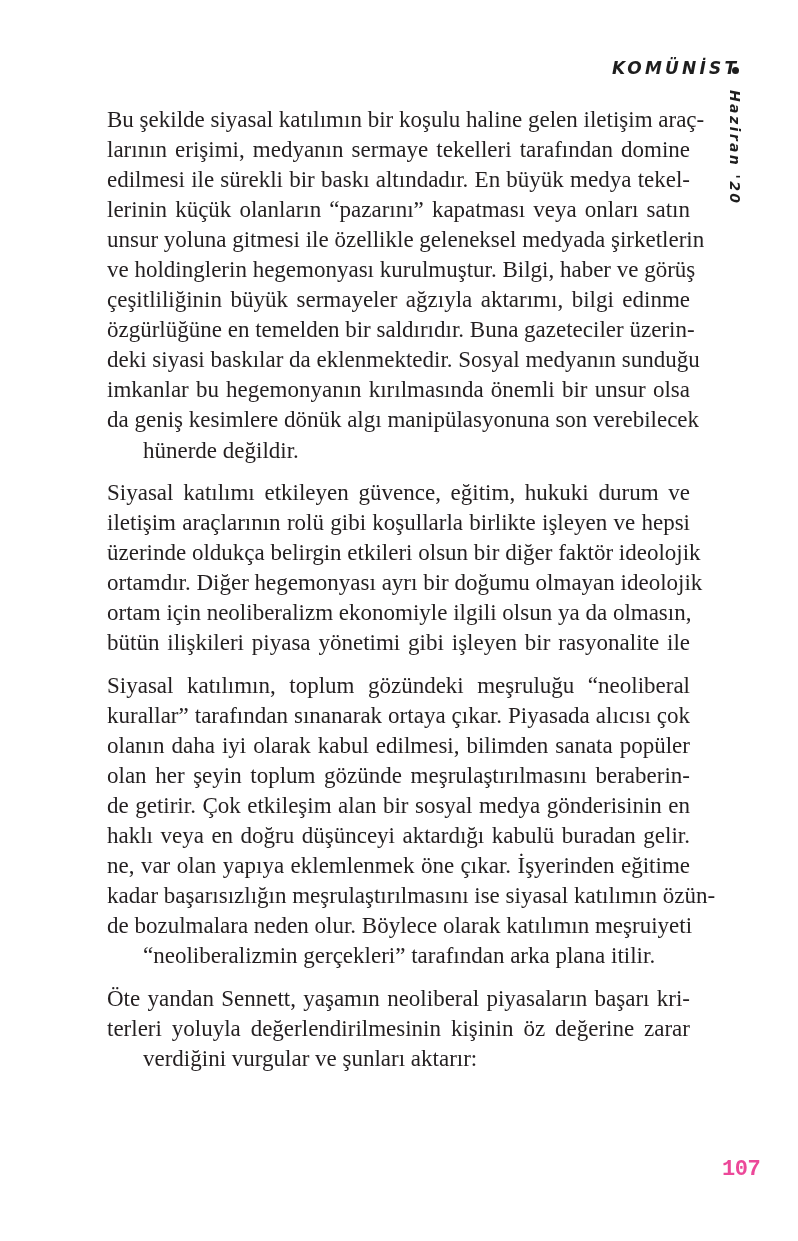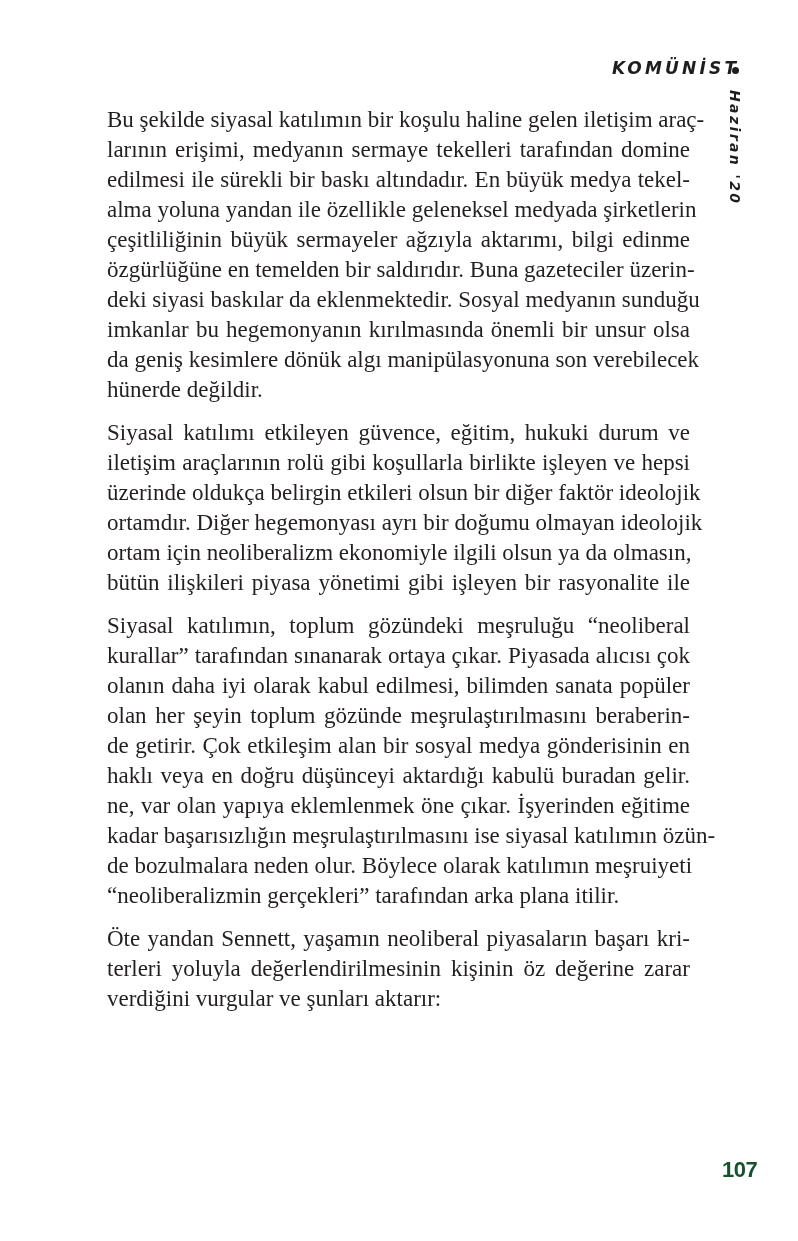--- a/index.html
+++ b/index.html
@@ -64,45 +64,48 @@
     .line {
       display: block;
       text-align: justify;
       text-align-last: justify;
       white-space: nowrap;
       height: 30.05px;
       overflow: visible;
     }
     .line.last {
       text-align-last: left;
+      margin-left: 36px;
     }
     .page-number {
       position: absolute;
       top: 1157px;
       left: 722px;
-      font-family: Liberation Sans, sans-serif;
+      font-family: Liberation Mono, monospace;
       font-weight: bold;
       font-size: 22px;
       letter-spacing: -0.5px;
-      color: #14532d;
+      color: #ec4899;
     }
   </style>
 </head>
 <body>
 
 <div class="running-head">KOMÜNİST</div>
 <div class="head-dot"></div>
 <div class="issue-date">Haziran '20</div>
 
 <div class="body-text">
   <p class="paragraph">
     <span class="line">Bu şekilde siyasal katılımın bir koşulu haline gelen iletişim araç-</span>
     <span class="line">larının erişimi, medyanın sermaye tekelleri tarafından domine</span>
     <span class="line">edilmesi ile sürekli bir baskı altındadır. En büyük medya tekel-</span>
-    <span class="line">alma yoluna yandan ile özellikle geleneksel medyada şirketlerin</span>
+    <span class="line">lerinin küçük olanların “pazarını” kapatması veya onları satın</span>
+    <span class="line">unsur yoluna gitmesi ile özellikle geleneksel medyada şirketlerin</span>
+    <span class="line">ve holdinglerin hegemonyası kurulmuştur. Bilgi, haber ve görüş</span>
     <span class="line">çeşitliliğinin büyük sermayeler ağzıyla aktarımı, bilgi edinme</span>
     <span class="line">özgürlüğüne en temelden bir saldırıdır. Buna gazeteciler üzerin-</span>
     <span class="line">deki siyasi baskılar da eklenmektedir. Sosyal medyanın sunduğu</span>
     <span class="line">imkanlar bu hegemonyanın kırılmasında önemli bir unsur olsa</span>
     <span class="line">da geniş kesimlere dönük algı manipülasyonuna son verebilecek</span>
     <span class="line last">hünerde değildir.</span>
   </p>
   <p class="paragraph">
     <span class="line">Siyasal katılımı etkileyen güvence, eğitim, hukuki durum ve</span>
     <span class="line">iletişim araçlarının rolü gibi koşullarla birlikte işleyen ve hepsi</span>

